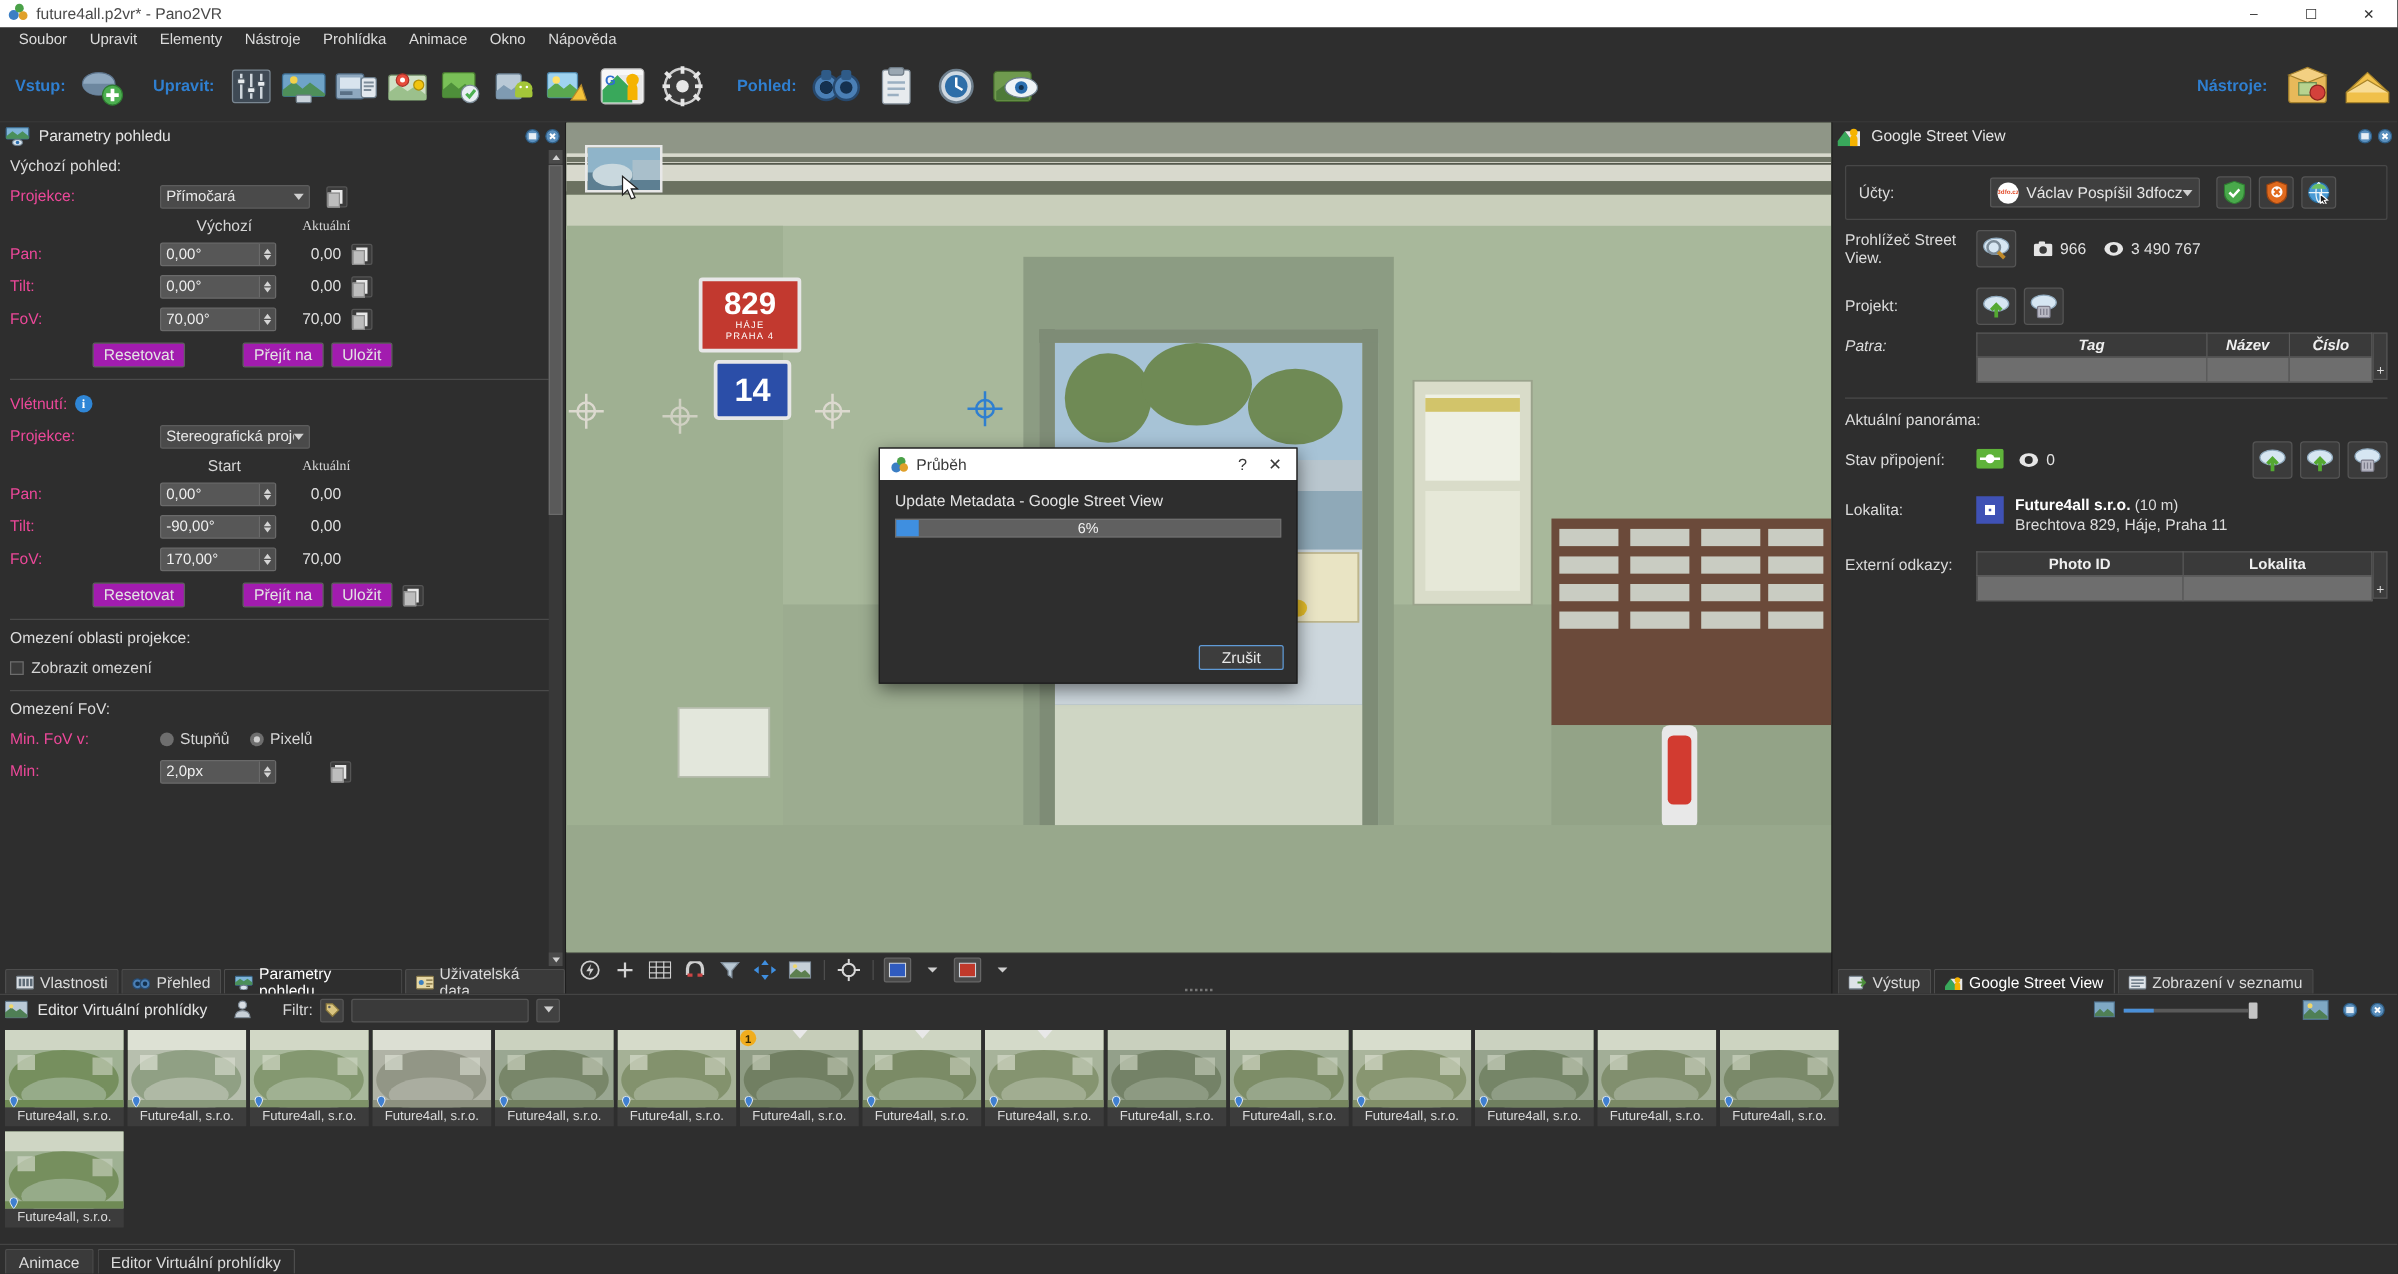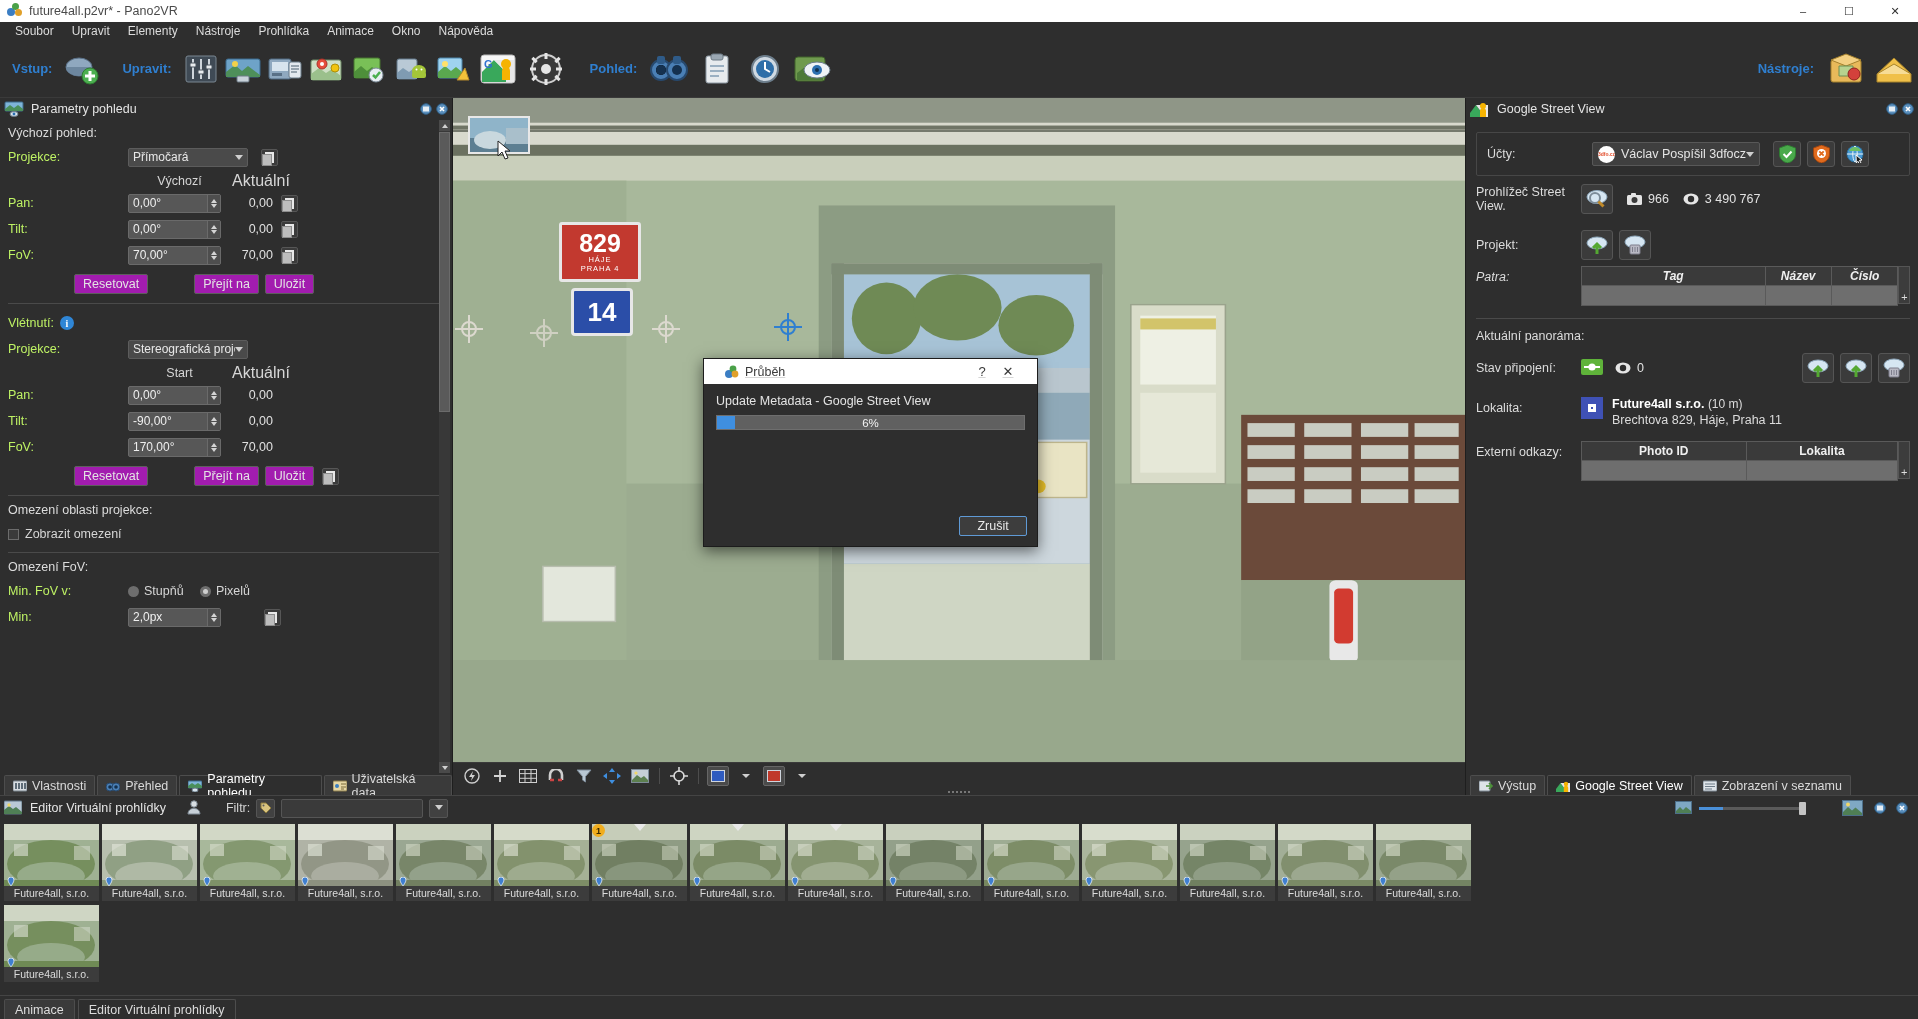--- a/index.html
+++ b/index.html
@@ -52,25 +52,25 @@
 
   
   .leftpanel { width:453px; background:#2e2e2e; display:flex; flex-direction:column; flex:none; border-right:1px solid #1e1e1e; }
   .panel-head { height:22px; display:flex; align-items:center; padding:0 4px; font-size:12.5px; color:#e4e4e4; }
   .panel-head .ph-icon { width:20px;height:16px;margin-right:7px; flex:none; }
   .panel-head .ph-title { flex:1; }
   .ph-btn { width:13px;height:13px;margin-left:3px; border-radius:50%; display:flex;align-items:center;justify-content:center; font-size:9px; color:#cfcfcf; }
   .panel-body { flex:1; overflow:hidden; position:relative; padding:0 0 0 8px; }
   .sectitle { font-size:12.5px; color:#dcdcdc; margin:6px 0 5px 0; }
   .row { display:flex; align-items:center; height:24px; margin-bottom:2px; }
-  .row .lbl { width:120px; font-size:12.5px; color:#bef264; }
+  .row .lbl { width:120px; font-size:12.5px; color:#ec4899; }
   .hdr-row { display:flex; align-items:center; height:20px; }
   .hdr-row .sp { width:120px; }
   .hdr-row .c1 { width:103px; text-align:center; font-size:12.5px; }
-  .hdr-row .c2 { width:60px; text-align:center; font-size:16px; }
+  .hdr-row .c2 { width:60px; text-align:center; font-size:11px;font-family:Liberation Serif, serif; }
 
   .combo {
     width:120px; height:19px; background:#4a4a4a; border:1px solid #5c5c5c;
     color:#e8e8e8; font-size:12px; display:flex; align-items:center; padding:0 4px;
     position:relative; border-radius:2px;
   }
   .combo .cv { flex:1; overflow:hidden; white-space:nowrap; }
   .combo .arrow { width:0;height:0;border-left:4px solid transparent;border-right:4px solid transparent;border-top:5px solid #cfcfcf; }
 
   .spin { width:93px; height:19px; background:#575757; border:1px solid #6a6a6a; display:flex; align-items:center; border-radius:2px; }
@@ -179,21 +179,21 @@
 
   
   .statusbar { height:24px; background:#2e2e2e; border-top:1px solid #444; display:flex; align-items:flex-end; gap:3px; padding-left:4px; flex:none;}
   .stab { height:20px; padding:0 10px; font-size:12.5px; color:#dcdcdc; display:flex; align-items:center;
       background:#3a3a3a; border:1px solid #4d4d4d; border-bottom:none; border-radius:2px 2px 0 0;}
   .stab.active { background:#2e2e2e; }
 
   
   .modal { position:absolute; left:703px; top:358px; width:335px; height:189px;
      background:#2e2e2e; border:1px solid #1c1c1c; box-shadow:0 4px 14px rgba(0,0,0,.55); z-index:50; }
-  .modal .mhead { height:25px; background:#fff; display:flex; align-items:center; padding:0 16px;text-decoration:underline; }
+  .modal .mhead { height:25px; background:#fff; display:flex; align-items:center; padding:0 4px; }
   .modal .mhead .mico { width:14px;height:14px; position:relative; margin:0 6px 0 5px; }
   .modal .mhead .mtitle { flex:1; font-size:12.5px; color:#3a3a3a; }
   .modal .mhead .mbtn { width:26px;height:25px; display:flex;align-items:center;justify-content:center; color:#3a3a3a; font-size:13px;}
   .modal .mbody { padding:10px 12px; }
   .modal .mlabel { font-size:12.5px; color:#e4e4e4; margin-bottom:7px; }
   .progress { height:15px; background:#606060; border:1px solid #6e6e6e; position:relative; }
   .progress .pfill { position:absolute;left:0;top:0;bottom:0; background:#3f8fe0; }
   .progress .ptext { position:absolute; inset:0; display:flex;align-items:center;justify-content:center;
     font-size:11.5px; color:#f2f2f2; }
   .modal .mfoot { position:absolute; right:10px; bottom:10px; }

